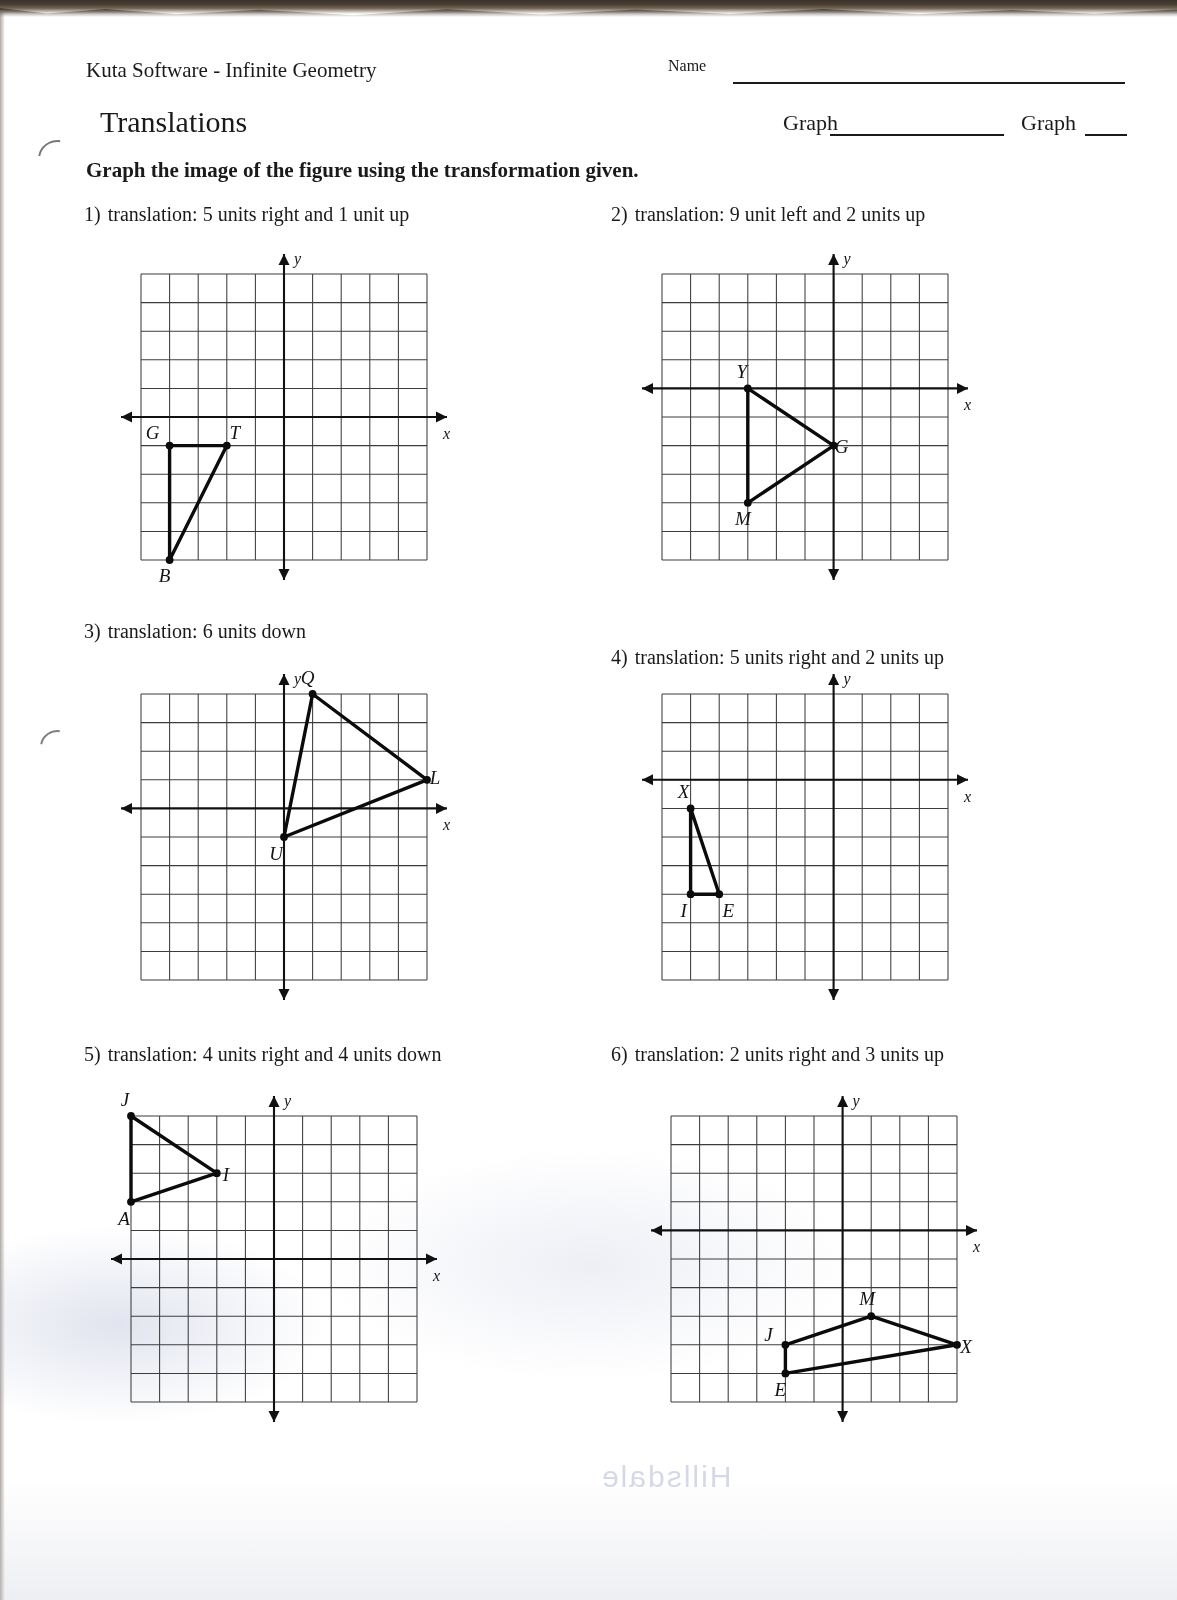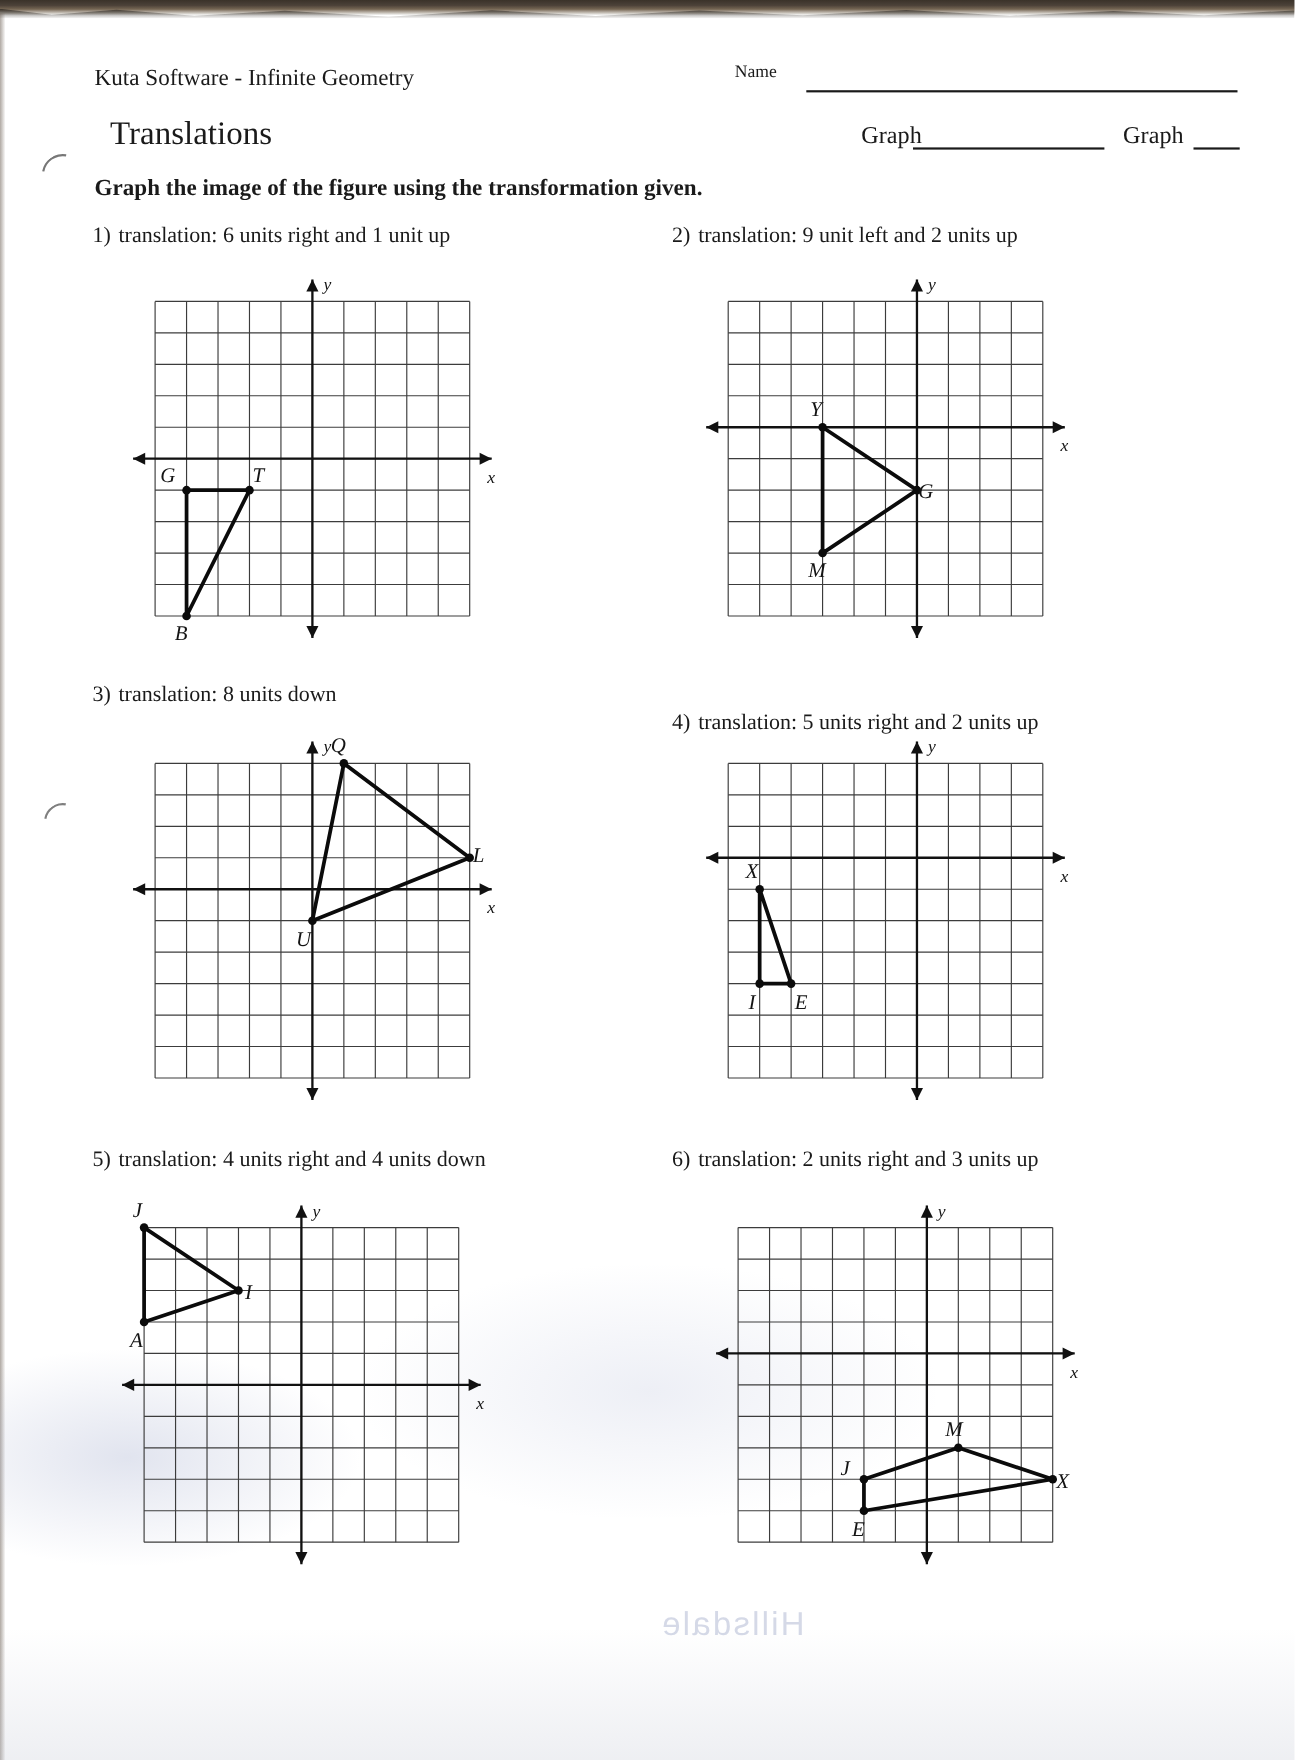--- a/index.html
+++ b/index.html
@@ -176,21 +176,21 @@
 <div class="name-label">Name</div>
 <div class="name-rule"></div>
 <div class="date-label">Graph</div>
 <div class="date-rule"></div>
 <div class="period-label">Graph</div>
 <div class="period-rule"></div>
 <div class="directions">Graph the image of the figure using the transformation given.</div>
 
 <div id="problems-root">
     <div class="problem" style="left: 0px; top: 0px;">
-      <div class="prompt" style="position: absolute; left: 84px; top: 203px;"><span class="num">1)</span><span>translation: 6 units right and 1 unit up</span></div>
+      <div class="prompt" style="position: absolute; left: 84px; top: 203px;"><span class="num">1)</span><span>translation: 5 units right and 1 unit up</span></div>
       <div class="graph-wrap" style="position: absolute; left: 115px; top: 248px;">
         <svg width="338" height="338">
           <g>
             <line x1="26" y1="26" x2="26" y2="312" stroke="#3c3c3c" stroke-width="1.05"></line>
             <line x1="54.6" y1="26" x2="54.6" y2="312" stroke="#3c3c3c" stroke-width="1.05"></line>
             <line x1="83.2" y1="26" x2="83.2" y2="312" stroke="#3c3c3c" stroke-width="1.05"></line>
             <line x1="111.80000000000001" y1="26" x2="111.80000000000001" y2="312" stroke="#3c3c3c" stroke-width="1.05"></line>
             <line x1="140.4" y1="26" x2="140.4" y2="312" stroke="#3c3c3c" stroke-width="1.05"></line>
             <line x1="169" y1="26" x2="169" y2="312" stroke="#3c3c3c" stroke-width="1.05"></line>
             <line x1="197.60000000000002" y1="26" x2="197.60000000000002" y2="312" stroke="#3c3c3c" stroke-width="1.05"></line>
@@ -272,21 +272,21 @@
           <circle cx="111.80000000000001" cy="140.4" r="3.9" fill="#0b0b0b"></circle>
           <text class="vlabel" x="105.80000000000001" y="130.4" text-anchor="middle">Y</text>
           <circle cx="197.60000000000002" cy="197.60000000000002" r="3.9" fill="#0b0b0b"></circle>
           <text class="vlabel" x="205.60000000000002" y="204.60000000000002" text-anchor="middle">G</text>
           <circle cx="111.80000000000001" cy="254.8" r="3.9" fill="#0b0b0b"></circle>
           <text class="vlabel" x="106.80000000000001" y="276.8" text-anchor="middle">M</text>
         </svg>
       </div>
     </div>
     <div class="problem" style="left: 0px; top: 0px;">
-      <div class="prompt" style="position: absolute; left: 84px; top: 620px;"><span class="num">3)</span><span>translation: 8 units down</span></div>
+      <div class="prompt" style="position: absolute; left: 84px; top: 620px;"><span class="num">3)</span><span>translation: 6 units down</span></div>
       <div class="graph-wrap" style="position: absolute; left: 115px; top: 668px;">
         <svg width="338" height="338">
           <g>
             <line x1="26" y1="26" x2="26" y2="312" stroke="#3c3c3c" stroke-width="1.05"></line>
             <line x1="54.6" y1="26" x2="54.6" y2="312" stroke="#3c3c3c" stroke-width="1.05"></line>
             <line x1="83.2" y1="26" x2="83.2" y2="312" stroke="#3c3c3c" stroke-width="1.05"></line>
             <line x1="111.80000000000001" y1="26" x2="111.80000000000001" y2="312" stroke="#3c3c3c" stroke-width="1.05"></line>
             <line x1="140.4" y1="26" x2="140.4" y2="312" stroke="#3c3c3c" stroke-width="1.05"></line>
             <line x1="169" y1="26" x2="169" y2="312" stroke="#3c3c3c" stroke-width="1.05"></line>
             <line x1="197.60000000000002" y1="26" x2="197.60000000000002" y2="312" stroke="#3c3c3c" stroke-width="1.05"></line>

